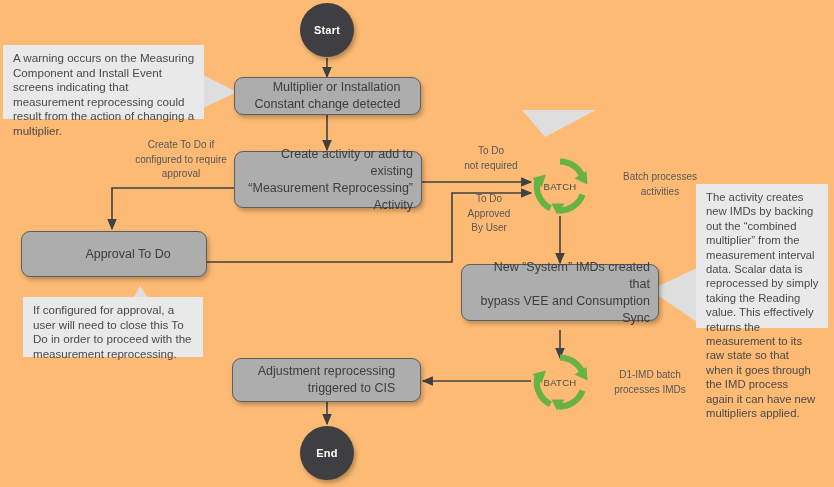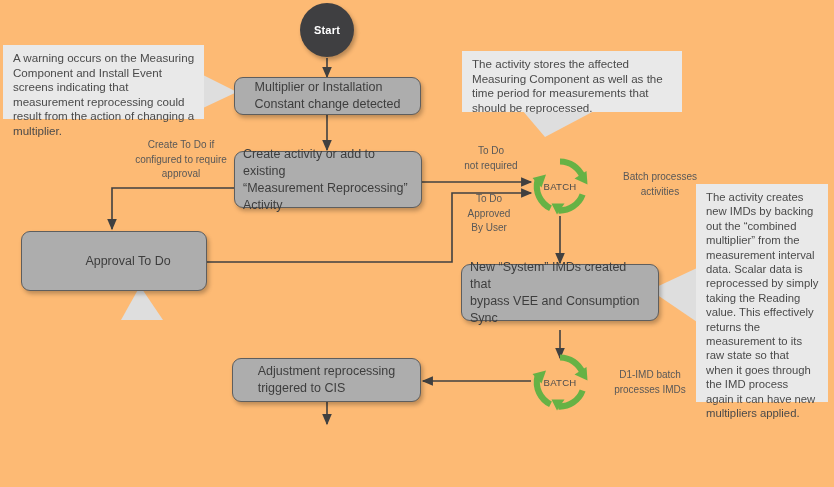--- a/index.html
+++ b/index.html
@@ -40,21 +40,21 @@
     position: absolute;
     background: #adadad;
     border: 1.3px solid #5e5e5e;
     border-radius: 9px;
     color: #3d3d3d;
     font-size: 12.5px;
     line-height: 17px;
     display: flex;
     align-items: center;
     justify-content: center;
-    text-align: left;
+    text-align: right;
     box-sizing: border-box;
     padding: 3px 8px;
     box-shadow: 2px 3px 4px rgba(0,0,0,0.25);
   }
   
   .note {
     position: absolute;
     background: #e9e9e9;
     color: #4a4a4a;
     font-size: 11.6px;
@@ -145,33 +145,36 @@
       <polygon points="19.5,45.5 32.5,45.5 25,56.5" fill="#66b245"></polygon>
       <path d="M 18.5 50.3 A 24.5 24.5 0 0 1 5.5 22.5" fill="none" stroke="#66b245" stroke-width="6.2" stroke-linecap="butt"></path>
       <polygon points="14,16.5 9.5,29.5 0.5,20" fill="#66b245"></polygon>
     </g>
   </svg>
 
   <div class="terminator" style="left:300px; top:3px; width:54px; height:54px;">
     <span>Start</span>
   </div>
 
+  <div class="terminator" style="left:300px; top:426px; width:54px; height:54px;">
+    <span>End</span>
+  </div>
 
   <div class="process" style="left:234px; top:77px; width:187px; height:38px;">
     <span style="white-space:pre-line;">Multiplier or Installation
 Constant change detected</span>
   </div>
 
   <div class="process" style="left:234px; top:151px; width:188px; height:57px;">
     <span style="white-space:pre-line;">Create activity or add to existing
 “Measurement Reprocessing”
 Activity</span>
   </div>
 
-  <div class="process" style="left:21px; top:231px; width:186px; height:60px;padding-left:36px;">
+  <div class="process" style="left:21px; top:231px; width:186px; height:46px;padding-left:36px;">
     <span style="white-space:pre-line;">Approval To Do</span>
   </div>
 
   <div class="process" style="left:461px; top:264px; width:198px; height:57px;">
     <span style="white-space:pre-line;">New “System” IMDs created that
 bypass VEE and Consumption
 Sync</span>
   </div>
 
   <div class="process" style="left:232px; top:358px; width:189px; height:44px;">
@@ -199,22 +202,22 @@
 not required</div>
 
   <div class="edge-label" style="left: 454px; top: 192px; width: 70px; white-space: pre-line;">To Do
 Approved
 By User</div>
 
   <div class="note" style="left:3px; top:45px; width:201px; height:74px;">
     <span>A warning occurs on the Measuring Component and Install Event screens indicating that measurement reprocessing could result from the action of changing a multiplier.</span>
   </div>
 
-  <div class="note" style="left:462px; top:51px; width:220px; height:61px;">
-    <span>The activity stores the affected Measuring Component as well as the time period for measurements that should be reprocessed.</span>
-  </div>
-
-  <div class="note narrow" style="left:696px; top:184px; width:132px; height:218px;">
+
+  <div class="note narrow" style="left:696px; top:184px; width:132px; height:144px;">
     <span>The activity creates new IMDs by backing out the “combined multiplier” from the measurement interval data.  Scalar data is reprocessed by simply taking the Reading value. This effectively returns the measurement to its raw state so that when it goes through the IMD process again it can have new multipliers applied.</span>
   </div>
 
+  <div class="note" style="left:23px; top:297px; width:180px; height:60px;">
+    <span>If configured for approval, a user will need to close this To Do in order to proceed with the measurement reprocessing.</span>
+  </div>
 
 </div>
 
 </body></html>

